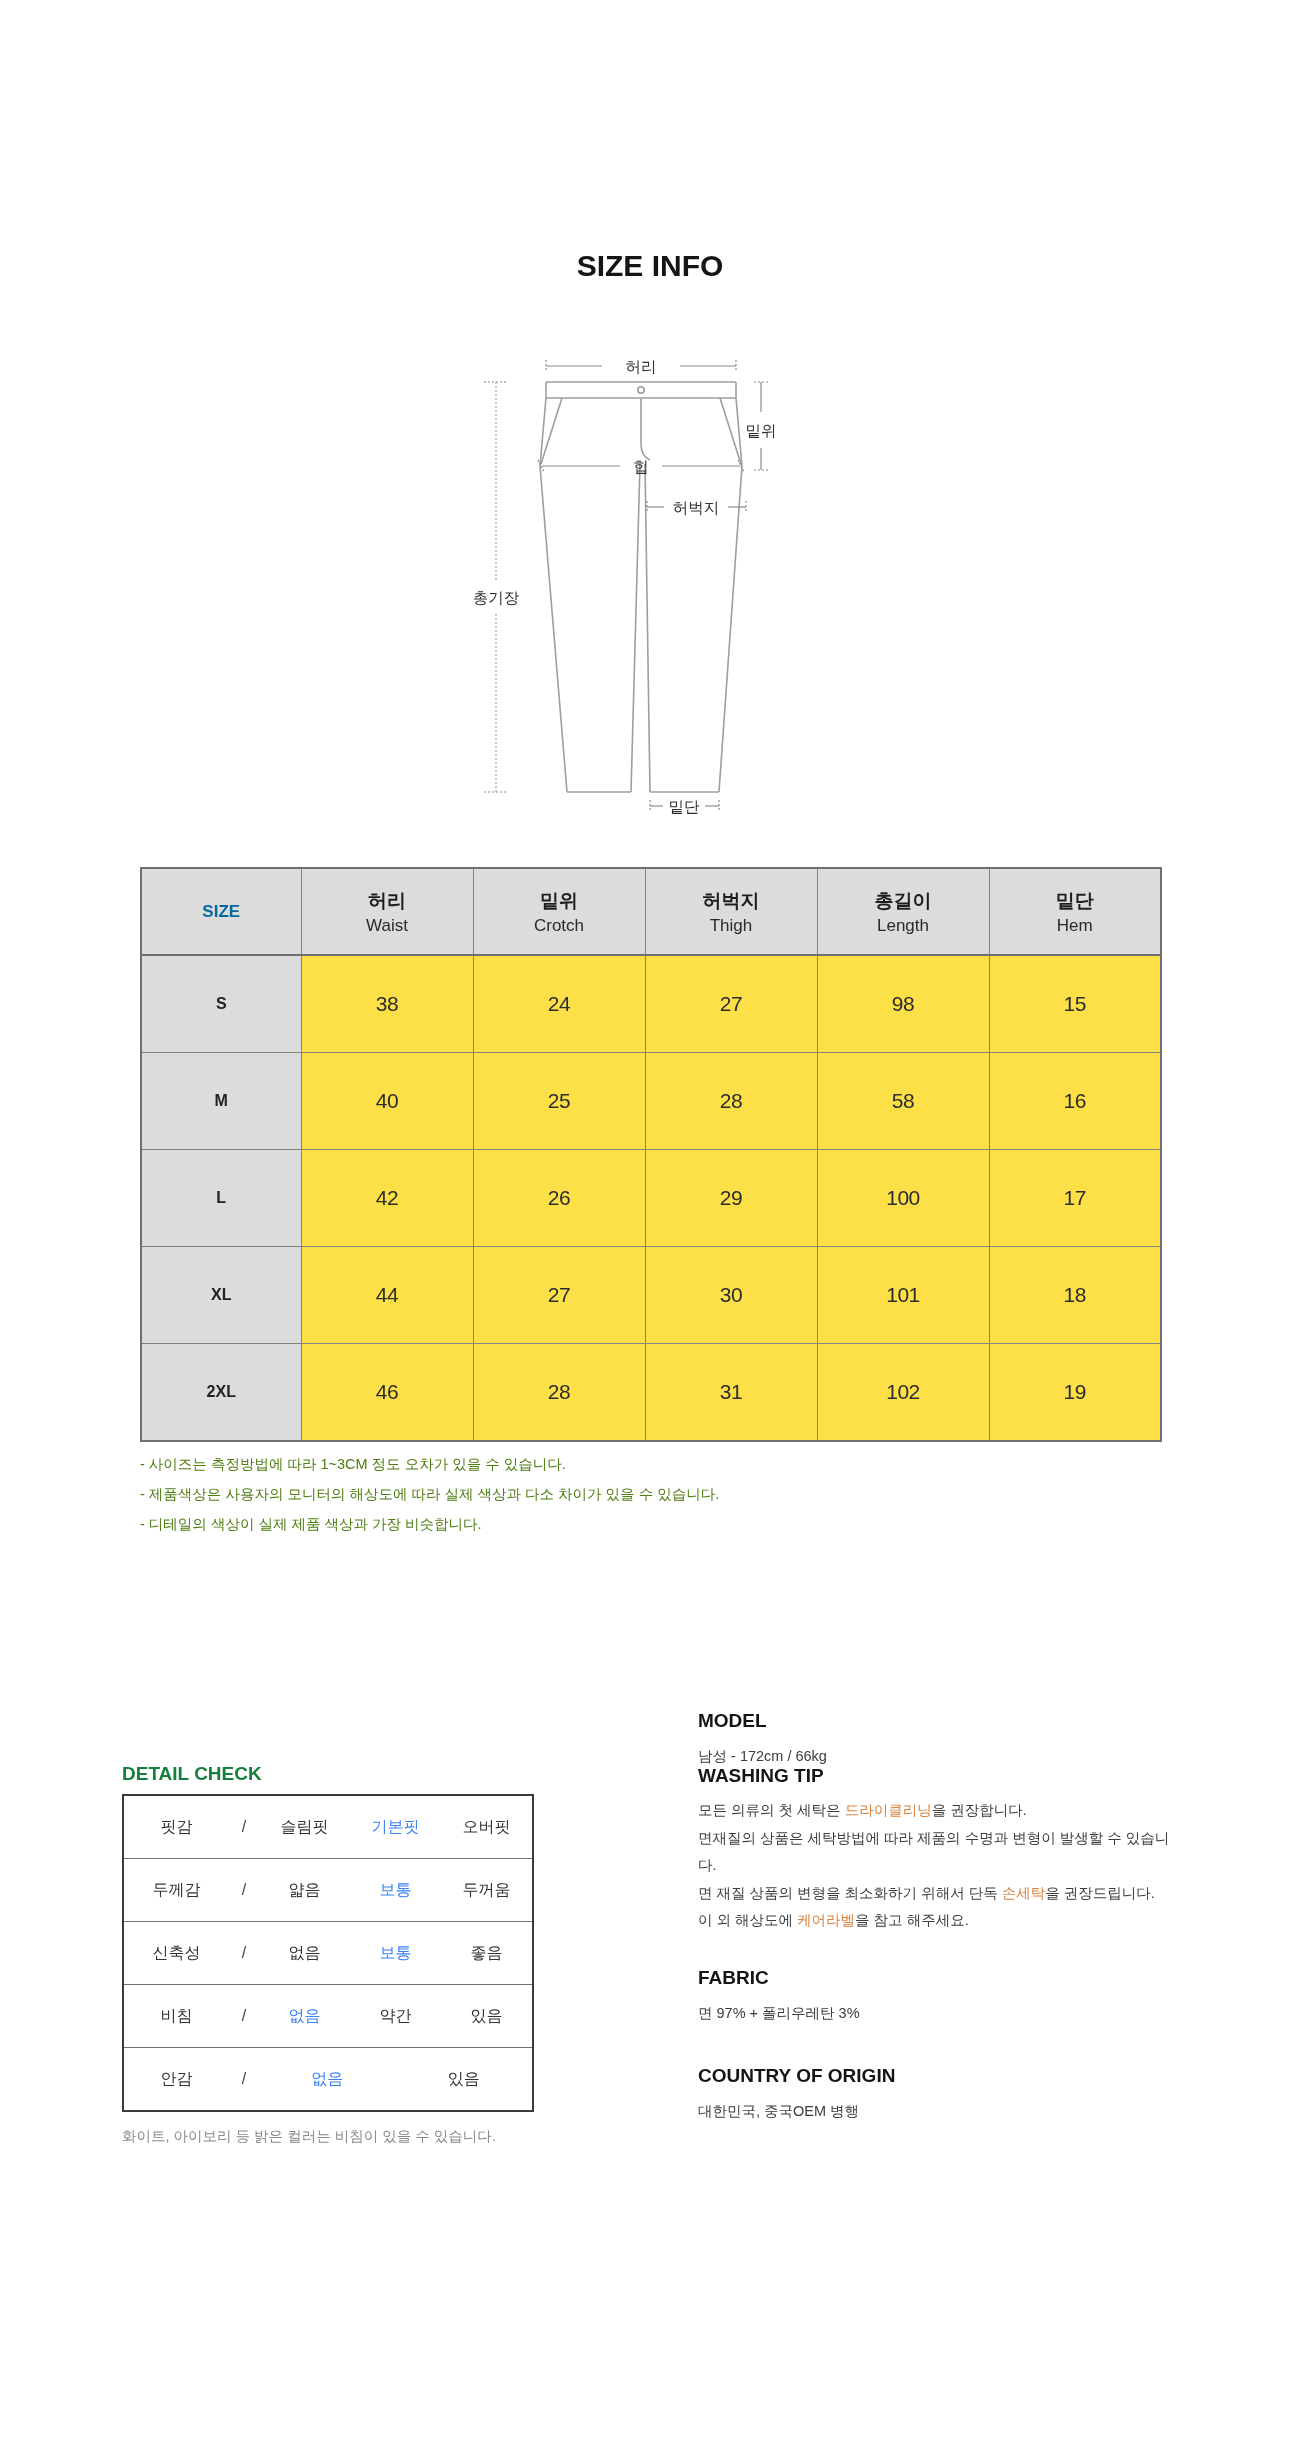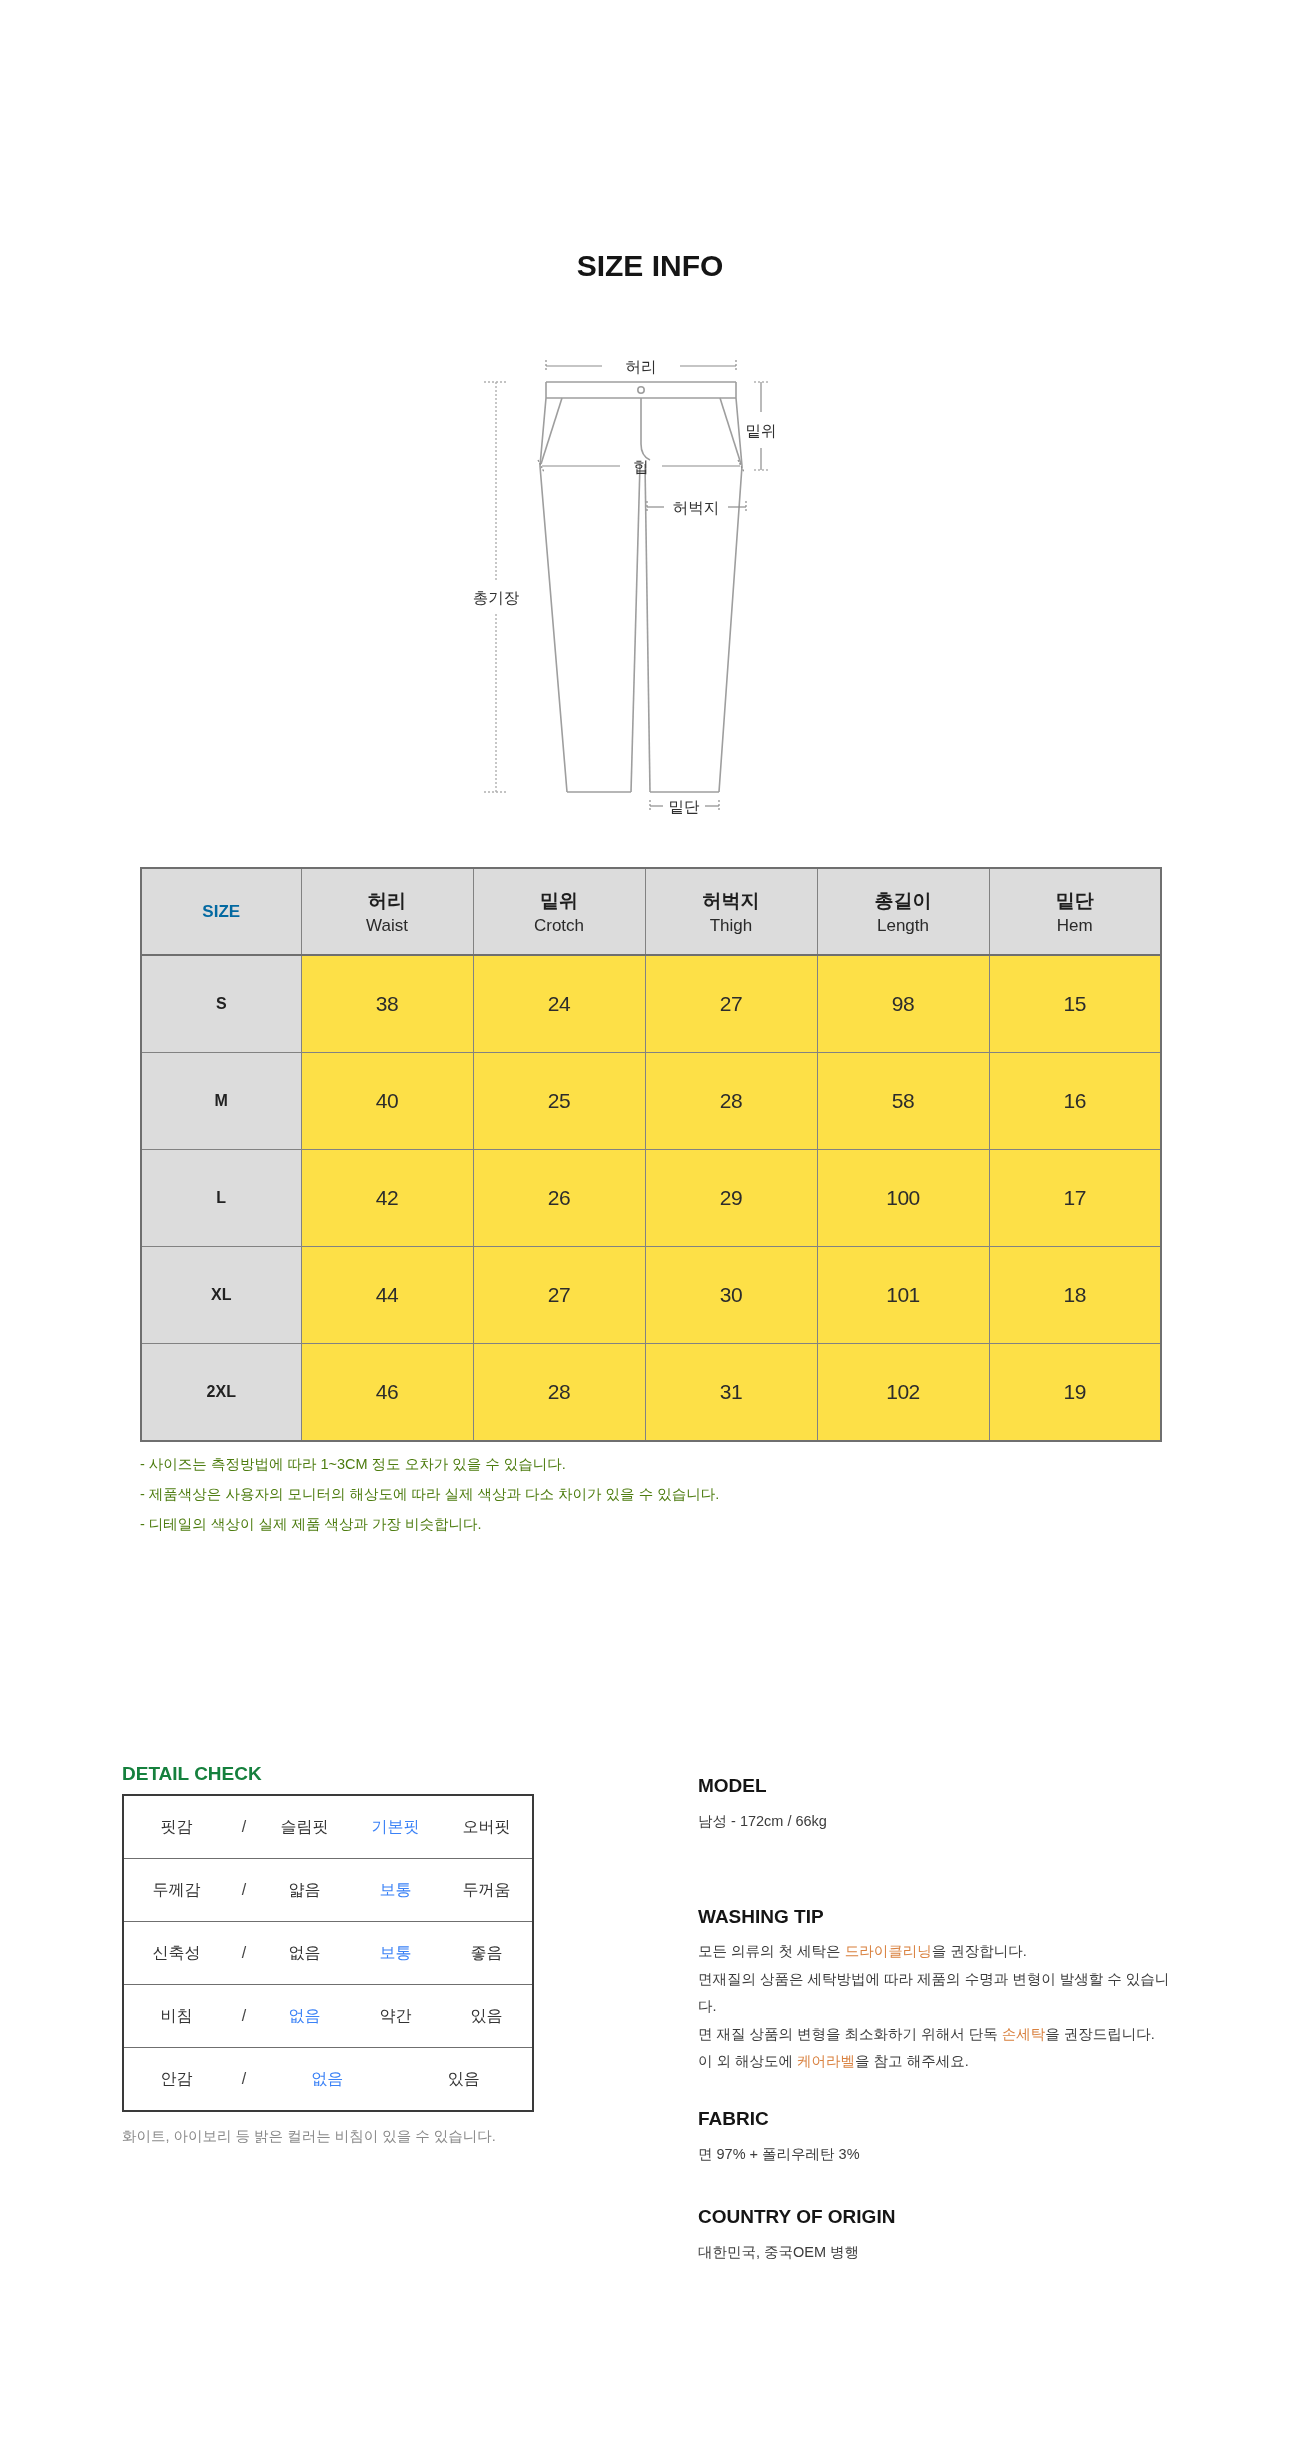--- a/index.html
+++ b/index.html
@@ -40,24 +40,24 @@
   .detail-title{font-size:19px;font-weight:700;color:#15803d;margin:0 0 9px 0;}
   .detail-table{border:2px solid #3a3a3a;}
   .detail-row{display:flex;align-items:center;height:62px;font-size:16px;color:#333;}
   .detail-row + .detail-row{border-top:1px solid #6f6f6f;}
   .d-label{flex:0 0 105px;text-align:center;}
   .d-slash{flex:0 0 30px;text-align:center;color:#444;}
   .d-opt{flex:1;text-align:center;}
   .d-opt.sel{font-weight:400;color:#3b82f6;}
   .detail-foot{margin-top:15px;font-size:14.5px;color:#8a8a8a;}
   
-  .info{position:absolute;top:1775px;left:698px;width:480px;}
+  .info{position:absolute;top:1710px;left:698px;width:480px;}
   .info h3{font-size:19px;font-weight:700;color:#151515;margin:0;letter-spacing:0;}
   .info p{margin:15px 0 0 0;font-size:14.5px;color:#3c3c3c;line-height:18px;}
-  .sec-washing{margin-top:76px;}
+  .sec-washing{}
   .wash-lines{margin-top:10px;}
   .wash-lines p{margin:0;line-height:27.5px;}
   .hl{color:var(--accent);}
   .sec-fabric{margin-top:32px;}
   .sec-origin{margin-top:43px;}
 </style>
 </head>
 <body style="--accent: #d9813f; --header-bg: #dcdcdc;">
 
 <div class="page-title">SIZE INFO</div>

